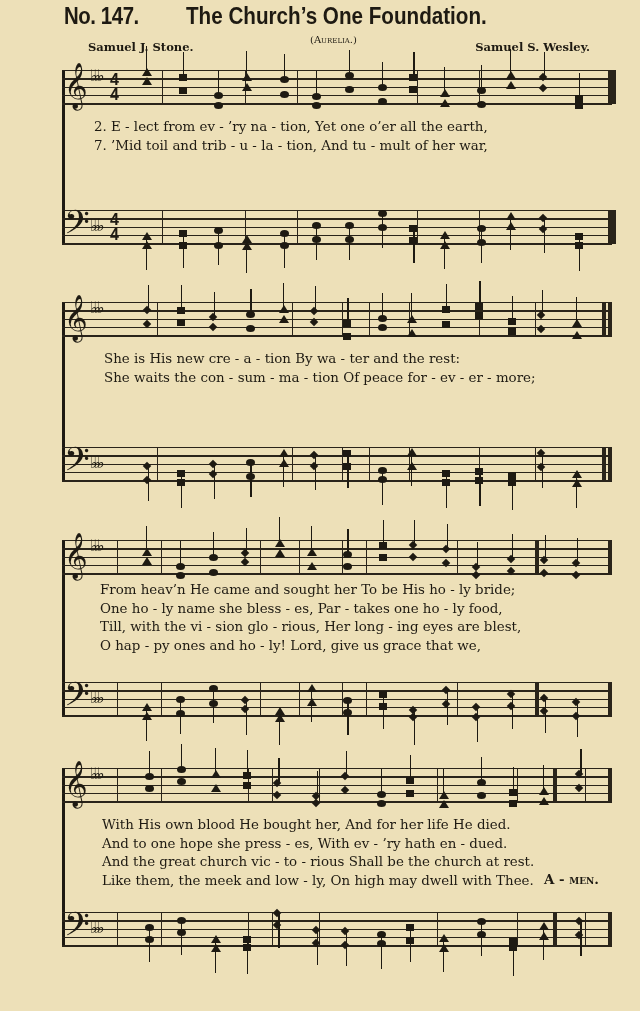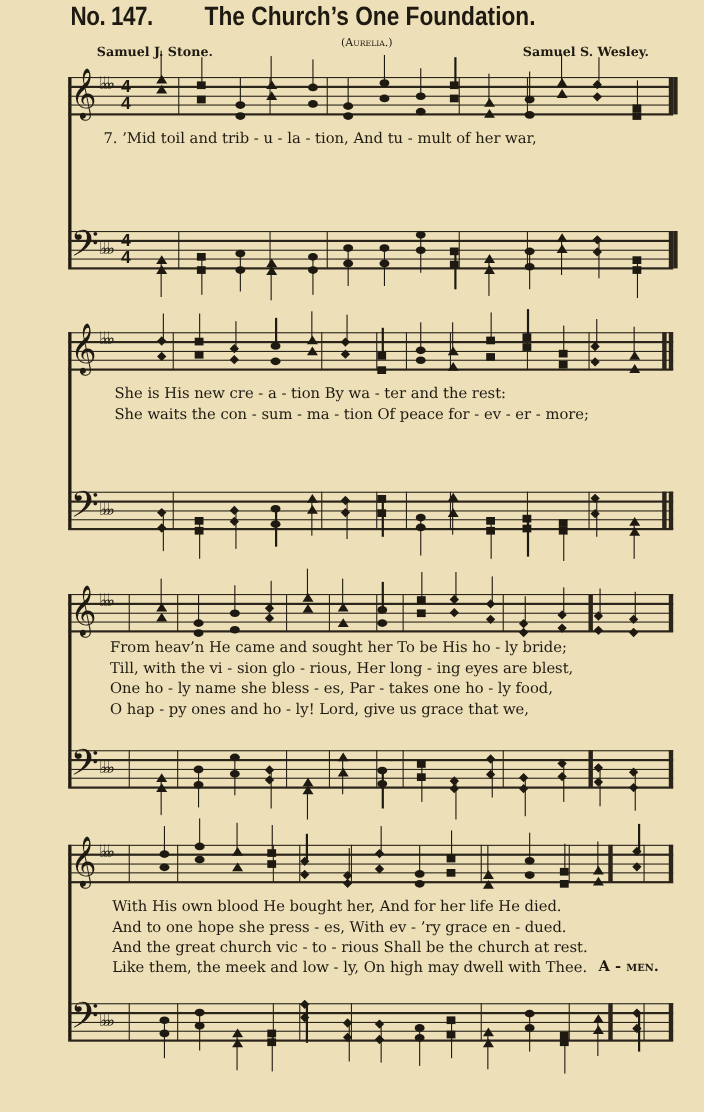--- a/index.html
+++ b/index.html
@@ -527,31 +527,32 @@
       <div class="note tri" style="left: 476.511px; top: 10px;"></div>
       <div class="note tri" style="left: 476.511px; top: 20px;"></div>
       <div class="stem" style="left: 480.511px; top: 14px; height: 34px;"></div>
       <div class="note dia" style="left: 514.431px; top: 6px;"></div>
       <div class="note dia" style="left: 514.431px; top: 20px;"></div>
       <div class="stem" style="left: 518.431px; top: 10px; height: 34px;"></div>
     </div>
   </div>
 
 <div class="lyrics" style="top:118px; left:94px;">
+  <div class="lyric-line">2. E - lect from ev - ’ry na - tion, Yet one o’er all the earth,</div>
   <div class="lyric-line">7. ’Mid toil and trib - u - la - tion, And tu - mult of her war,</div>
 </div>
 <div class="lyrics" style="top:350px; left:104px; width:498px;">
   <div class="lyric-line">She is His new cre - a - tion By wa - ter and the rest:</div>
   <div class="lyric-line">She waits the con - sum - ma - tion Of peace for - ev - er - more;</div>
 </div>
 <div class="lyrics" style="top:581px; left:100px; width:500px;">
   <div class="lyric-line">From heav’n He came and sought her To be His ho - ly bride;</div>
+  <div class="lyric-line">One ho - ly name she bless - es, Par - takes one ho - ly food,</div>
   <div class="lyric-line">Till, with the vi - sion glo - rious, Her long - ing eyes are blest,</div>
-  <div class="lyric-line">One ho - ly name she bless - es, Par - takes one ho - ly food,</div>
   <div class="lyric-line">O hap - py ones and ho - ly! Lord, give us grace that we,</div>
 </div>
 <div class="lyrics" style="top:816px; left:102px; width:430px;">
   <div class="lyric-line">With His own blood He bought her, And for her life He died.</div>
-  <div class="lyric-line">And to one hope she press - es, With ev - ’ry grace en - dued.</div>
+  <div class="lyric-line">And to one hope she press - es, With ev - ’ry hath en - dued.</div>
   <div class="lyric-line">And the great church vic - to - rious Shall be the church at rest.</div>
   <div class="lyric-line">Like them, the meek and low - ly, On high may dwell with Thee.</div>
 </div>
 <div class="amen" style="position:absolute; top:871px; left:544px; font-size:13.4px;">A - men.</div>
 
 </body></html>

